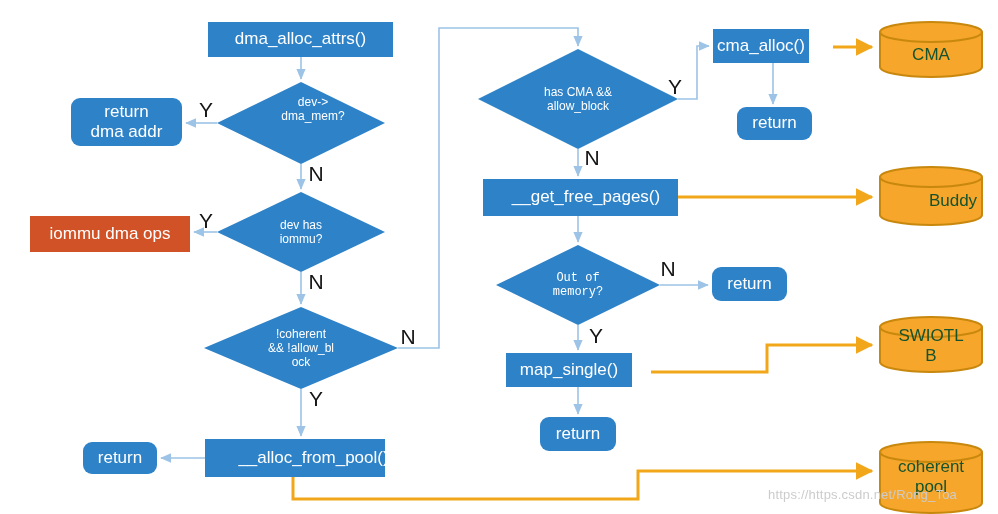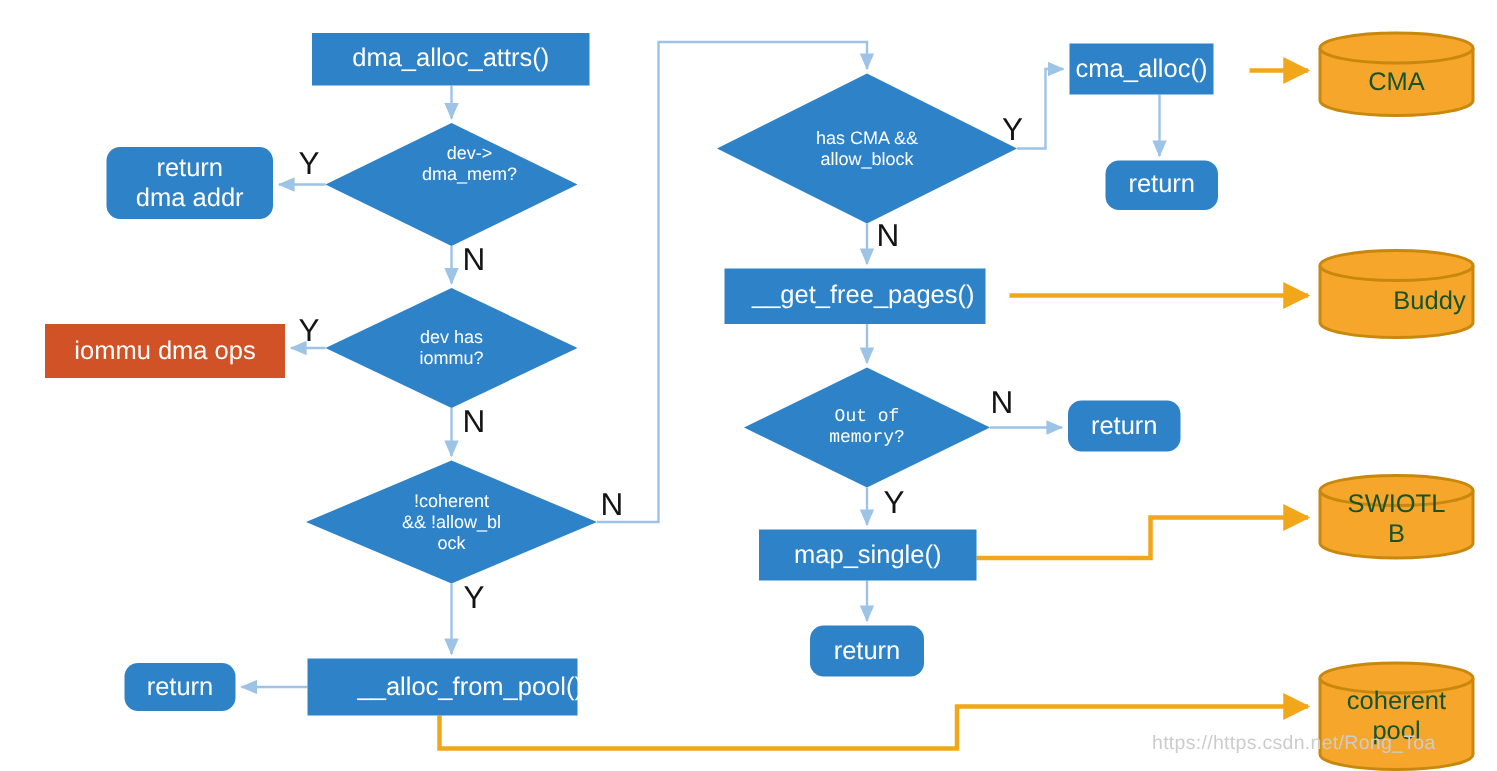--- a/index.html
+++ b/index.html
@@ -97,23 +97,23 @@
   </svg>
 
   <div class="box" style="left:208px;top:22px;width:185px;height:35px;">dma_alloc_attrs()</div>
   <div class="box rounded" style="left:71px;top:98px;width:111px;height:48px;">return
 dma addr</div>
   <div class="box orange" style="left:30px;top:216px;width:160px;height:36px;">iommu dma ops</div>
   <div class="box" style="left:205px;top:439px;width:180px;height:38px;padding-left:37px;">__alloc_from_pool()</div>
   <div class="box rounded" style="left:83px;top:442px;width:74px;height:32px;">return</div>
   <div class="box" style="left:713px;top:29px;width:96px;height:34px;">cma_alloc()</div>
   <div class="box rounded" style="left:737px;top:107px;width:75px;height:33px;">return</div>
-  <div class="box" style="left:483px;top:179px;width:174px;height:37px;padding-left:11px;">__get_free_pages()</div>
+  <div class="box" style="left:483px;top:179px;width:195px;height:37px;padding-left:11px;">__get_free_pages()</div>
   <div class="box rounded" style="left:712px;top:267px;width:75px;height:34px;">return</div>
-  <div class="box" style="left:506px;top:353px;width:145px;height:34px;">map_single()</div>
+  <div class="box" style="left:506px;top:353px;width:126px;height:34px;">map_single()</div>
   <div class="box rounded" style="left:540px;top:417px;width:76px;height:34px;">return</div>
 
   <div class="node-text" style="left:301px;top:109px;margin-left:12px;">dev-&gt;
 dma_mem?</div>
   <div class="node-text" style="left:301px;top:232px;">dev has
 iommu?</div>
   <div class="node-text" style="left:301px;top:348px;">!coherent
 &amp;&amp; !allow_bl
 ock</div>
   <div class="node-text" style="left:578px;top:99px;">has CMA &amp;&amp;

